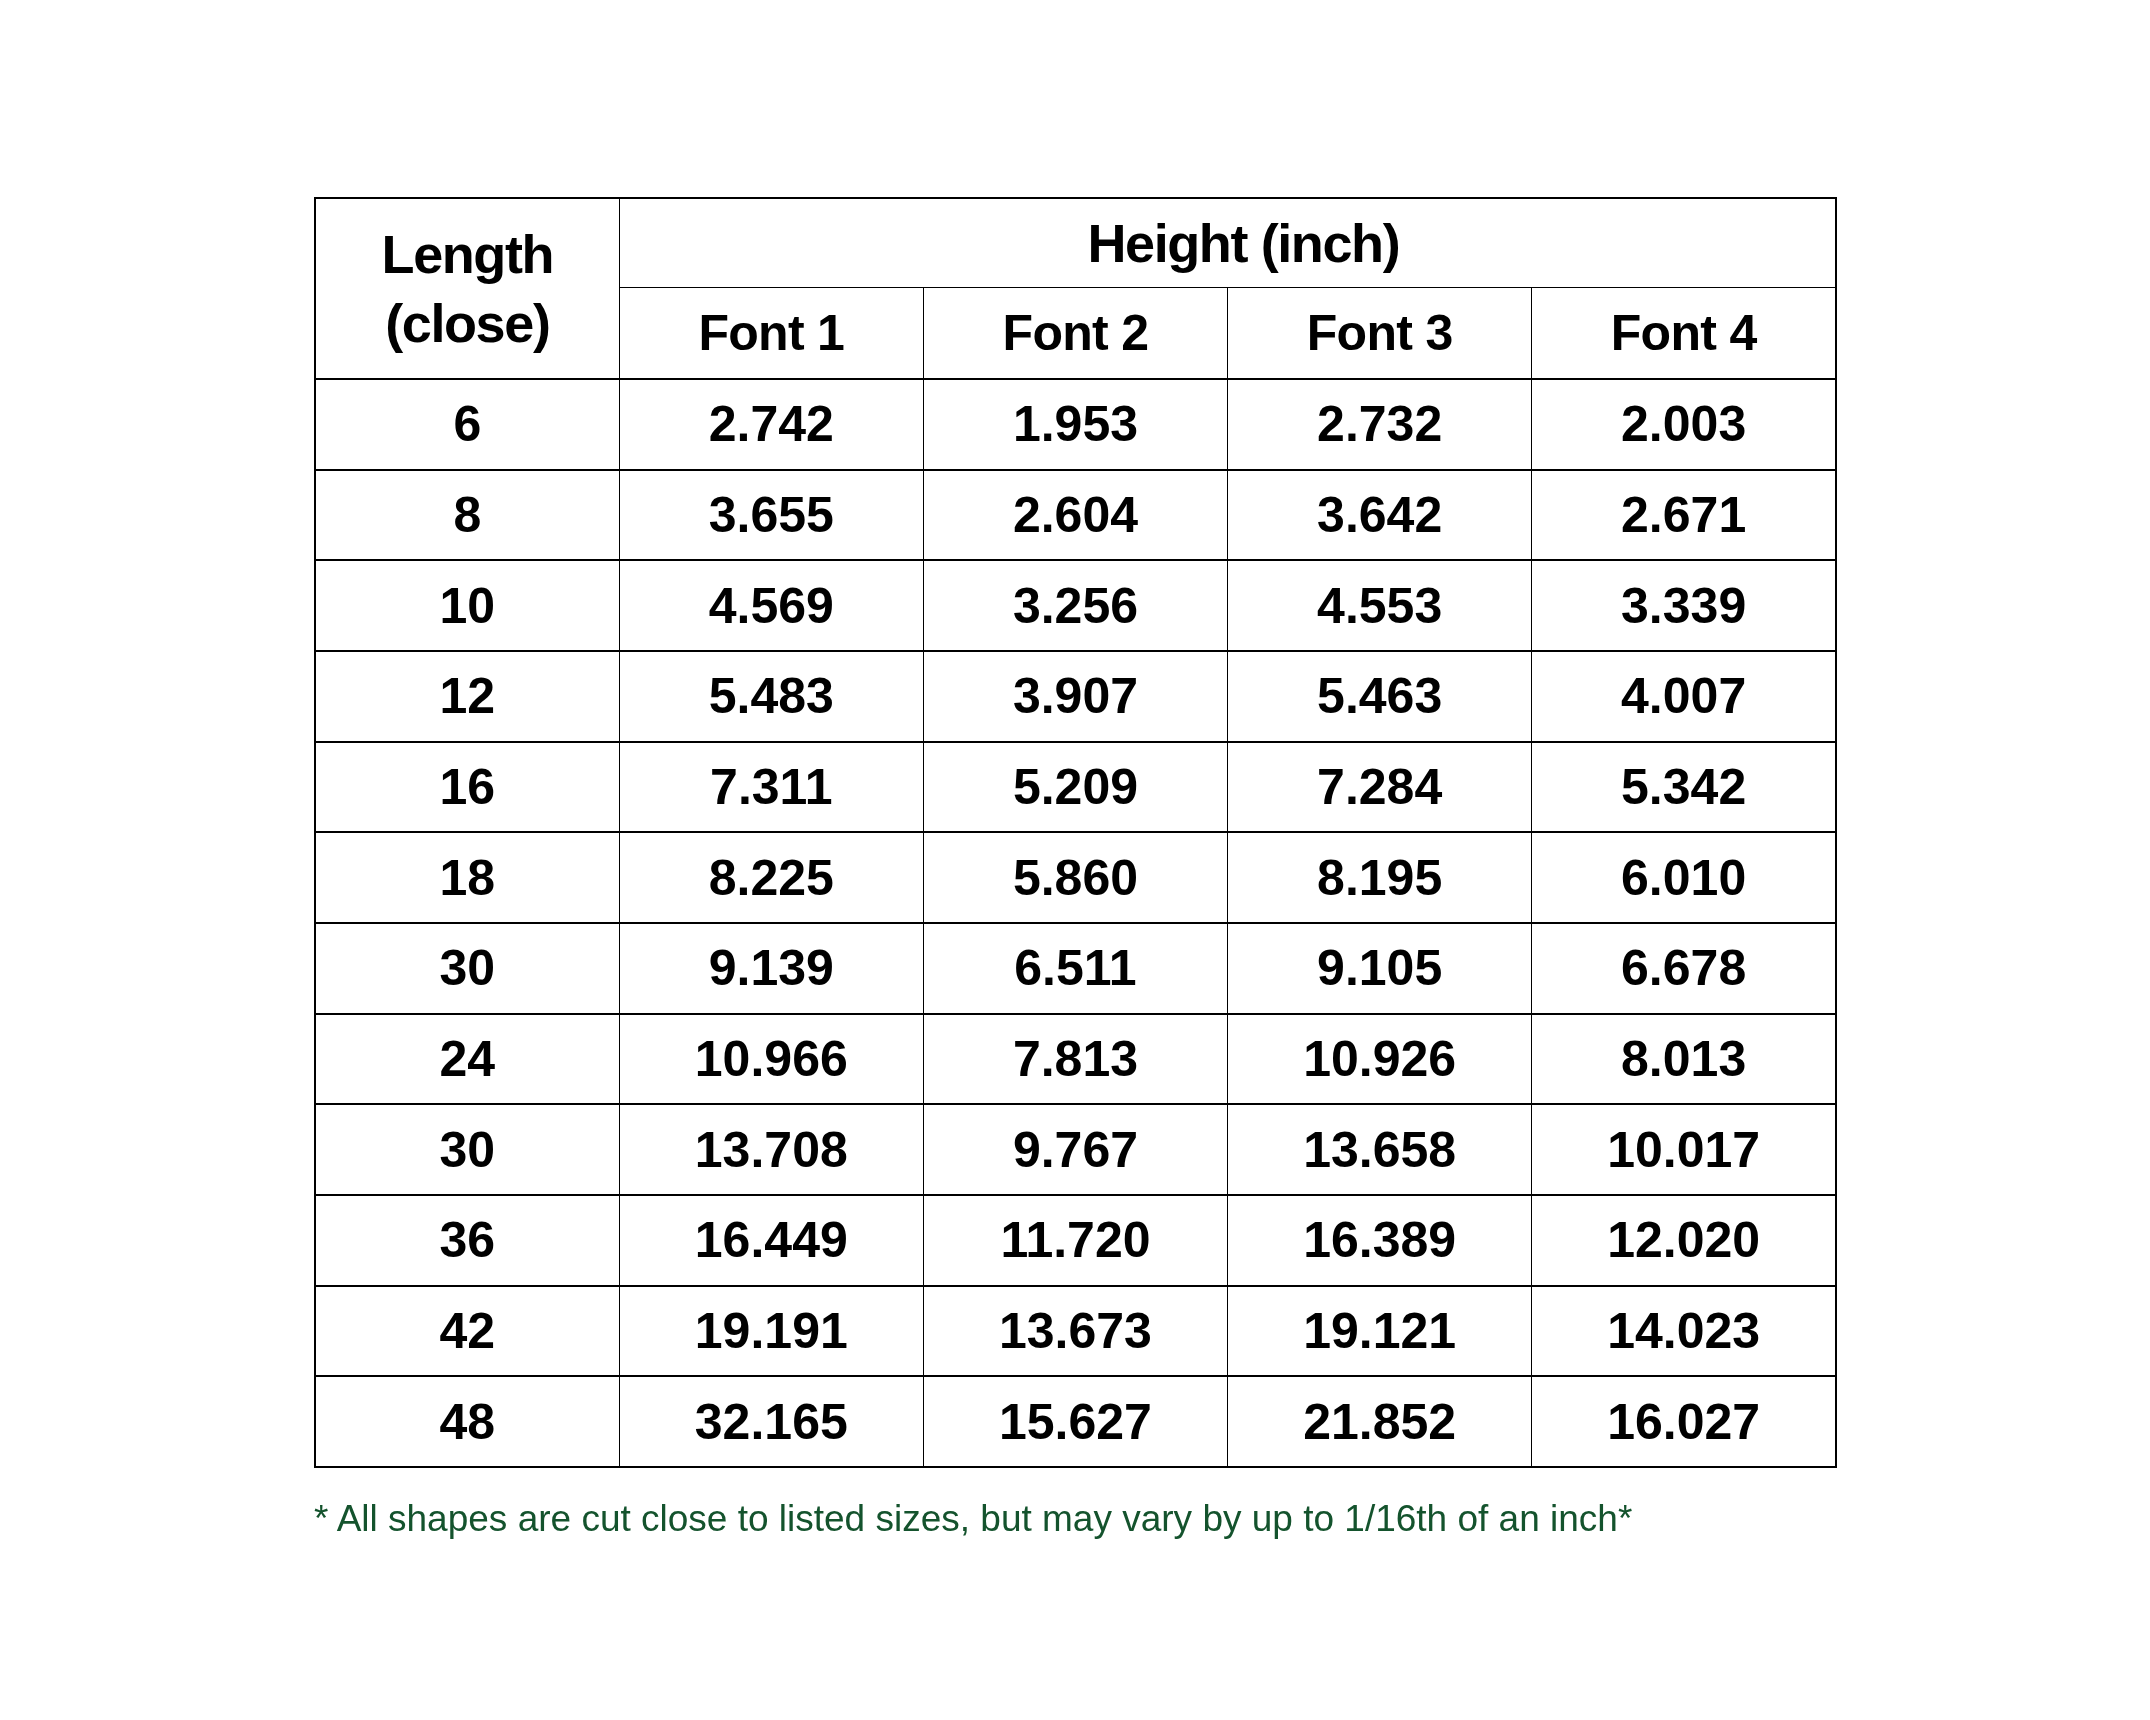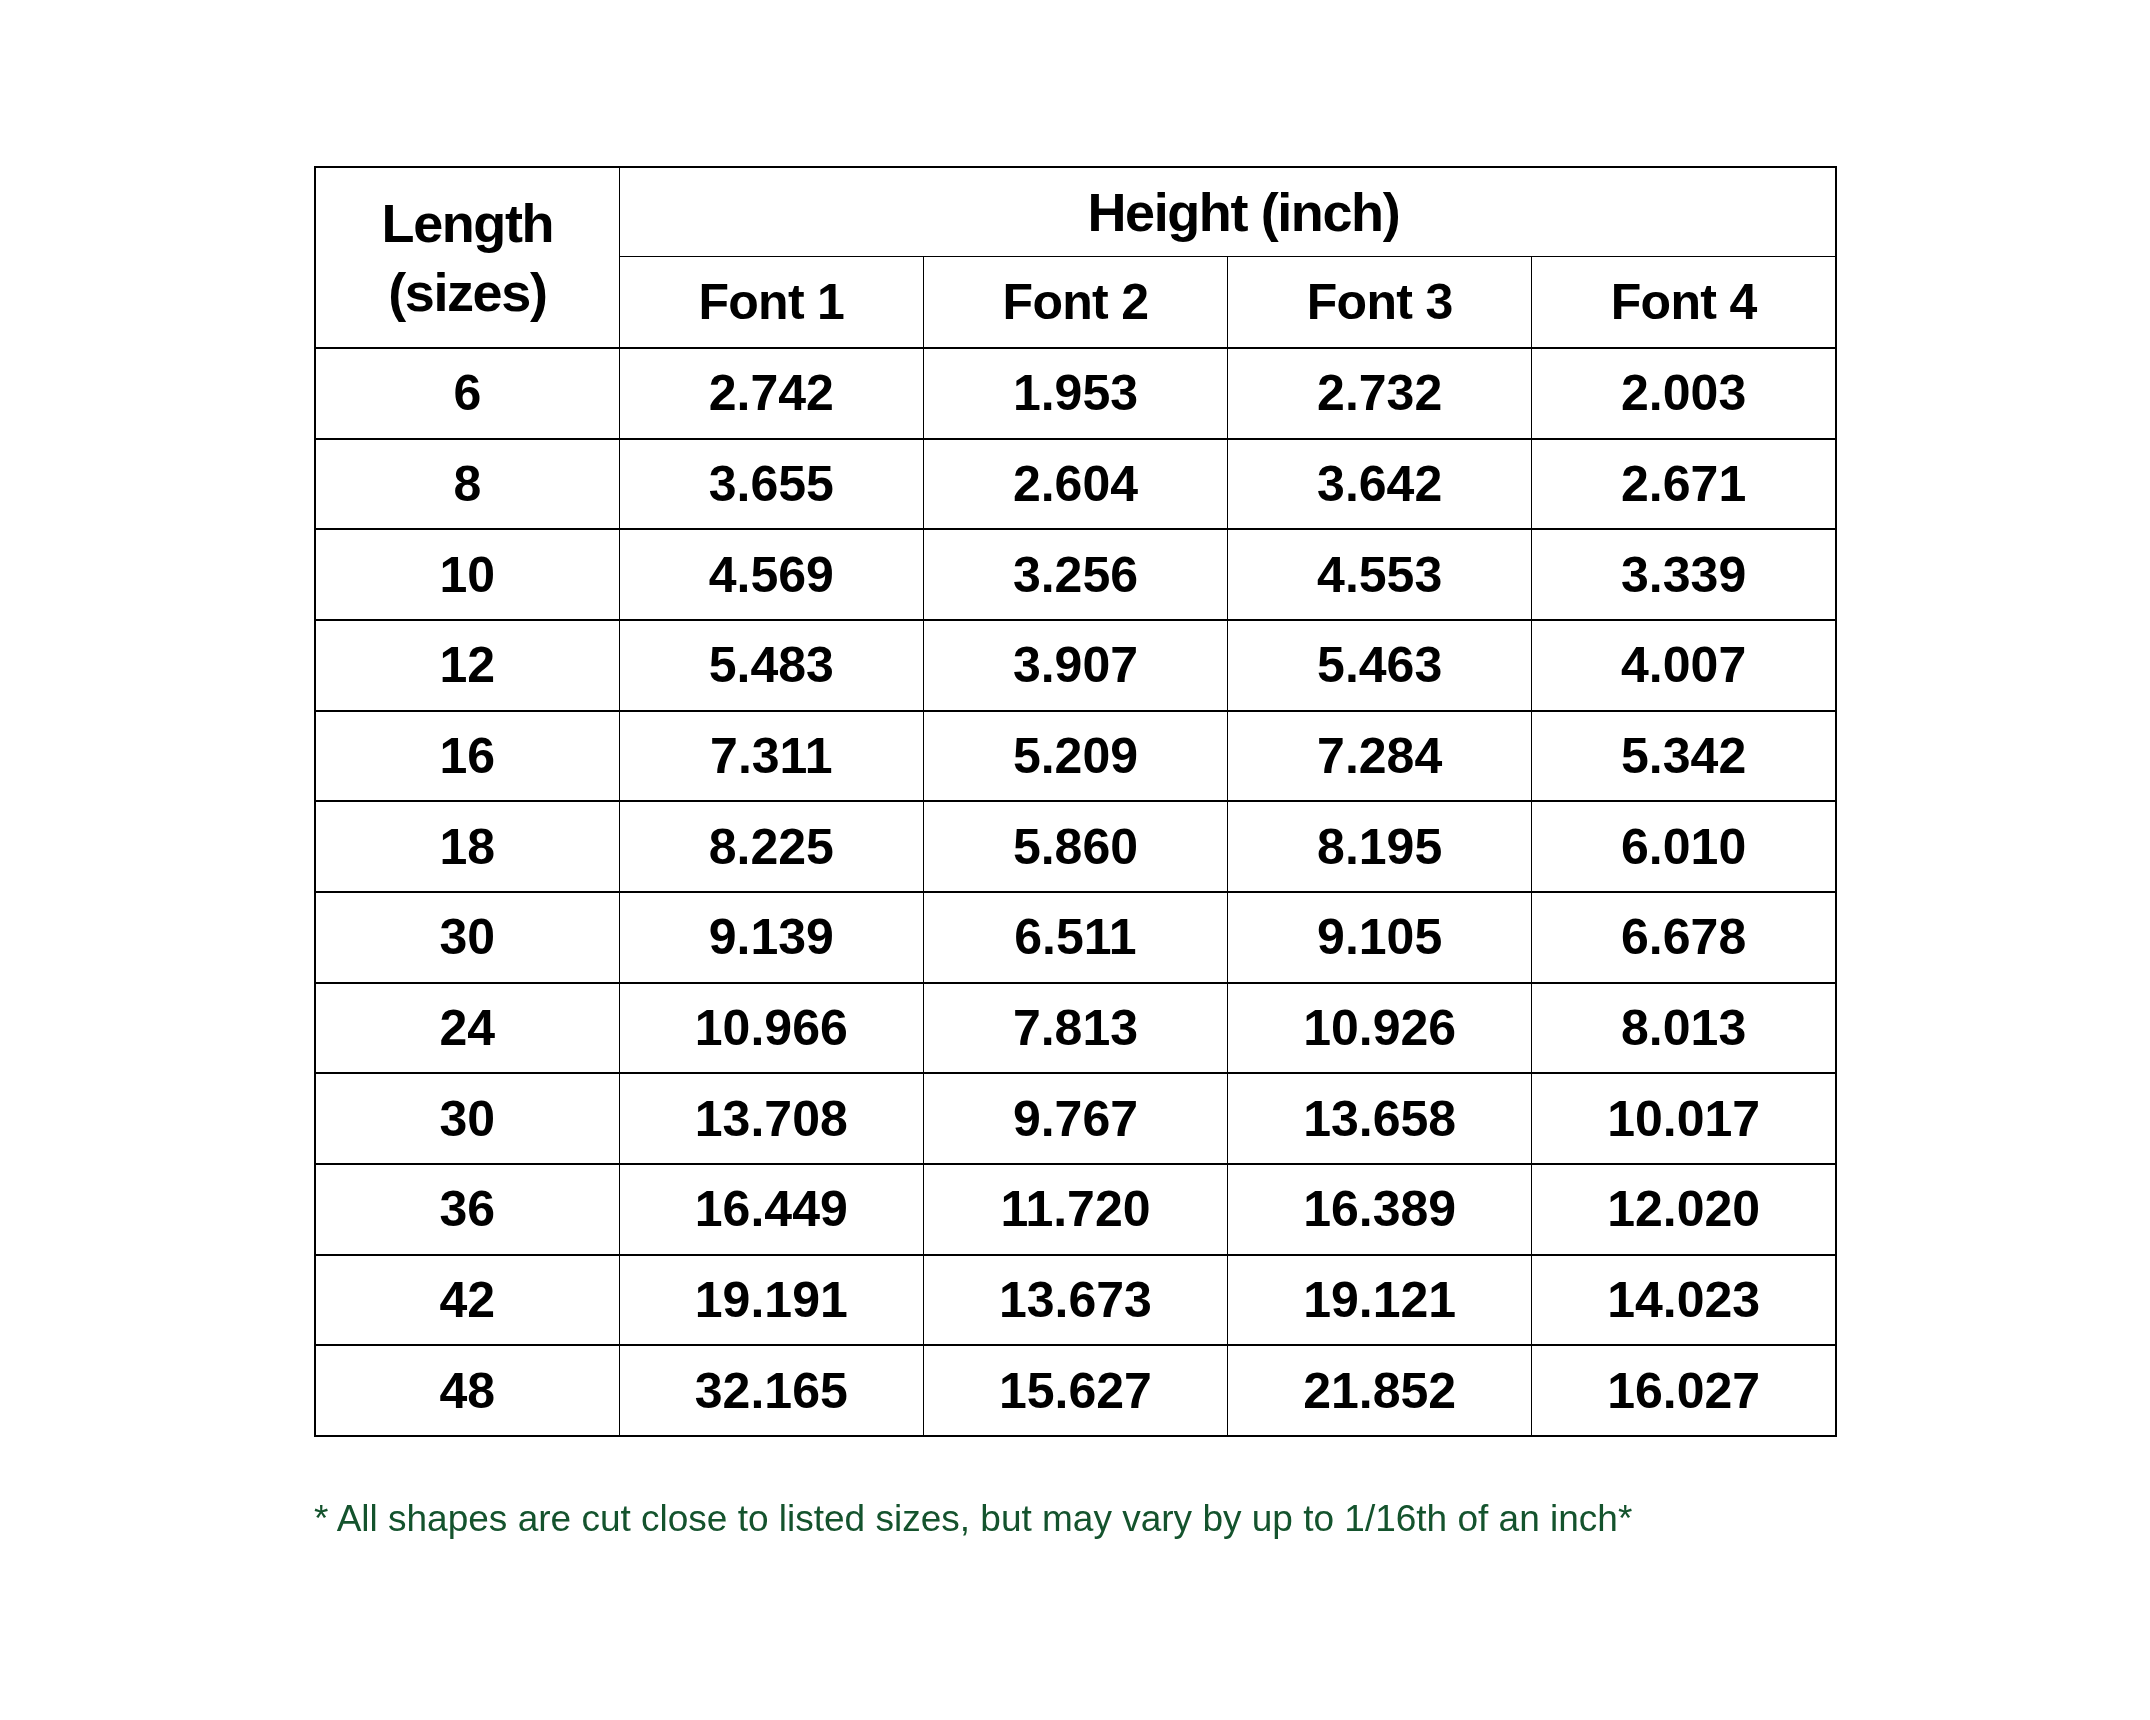--- a/index.html
+++ b/index.html
@@ -11,21 +11,21 @@
     width: 2151px;
     height: 1721px;
     background: #ffffff;
     font-family: "Liberation Sans", sans-serif;
     color: #000000;
     overflow: hidden;
   }
   table.size-chart {
     position: absolute;
     left: 314px;
-    top: 166px;
+    top: 197px;
     width: 1523px;
     height: 1271px;
     border-collapse: collapse;
     table-layout: fixed;
     border: 2.2px solid #000000;
     background: #ffffff;
   }
   th, td {
     border: 1.4px solid #000000;
     text-align: center;
@@ -74,21 +74,21 @@
     <col style="width:20%">
       <col style="width:20%">
       <col style="width:20%">
       <col style="width:20%">
       <col style="width:20%">
   </colgroup>
   <thead>
     <tr class="group-row">
       <th rowspan="2" class="corner-header">
         <span>Length</span><br>
-        <span>(sizes)</span>
+        <span>(close)</span>
       </th>
       <th colspan="4" class="group-header">Height (inch)</th>
     </tr>
     <tr class="fonts-row">
       <th class="font-header">Font 1</th>
       <th class="font-header">Font 2</th>
       <th class="font-header">Font 3</th>
       <th class="font-header">Font 4</th>
     </tr>
   </thead>

